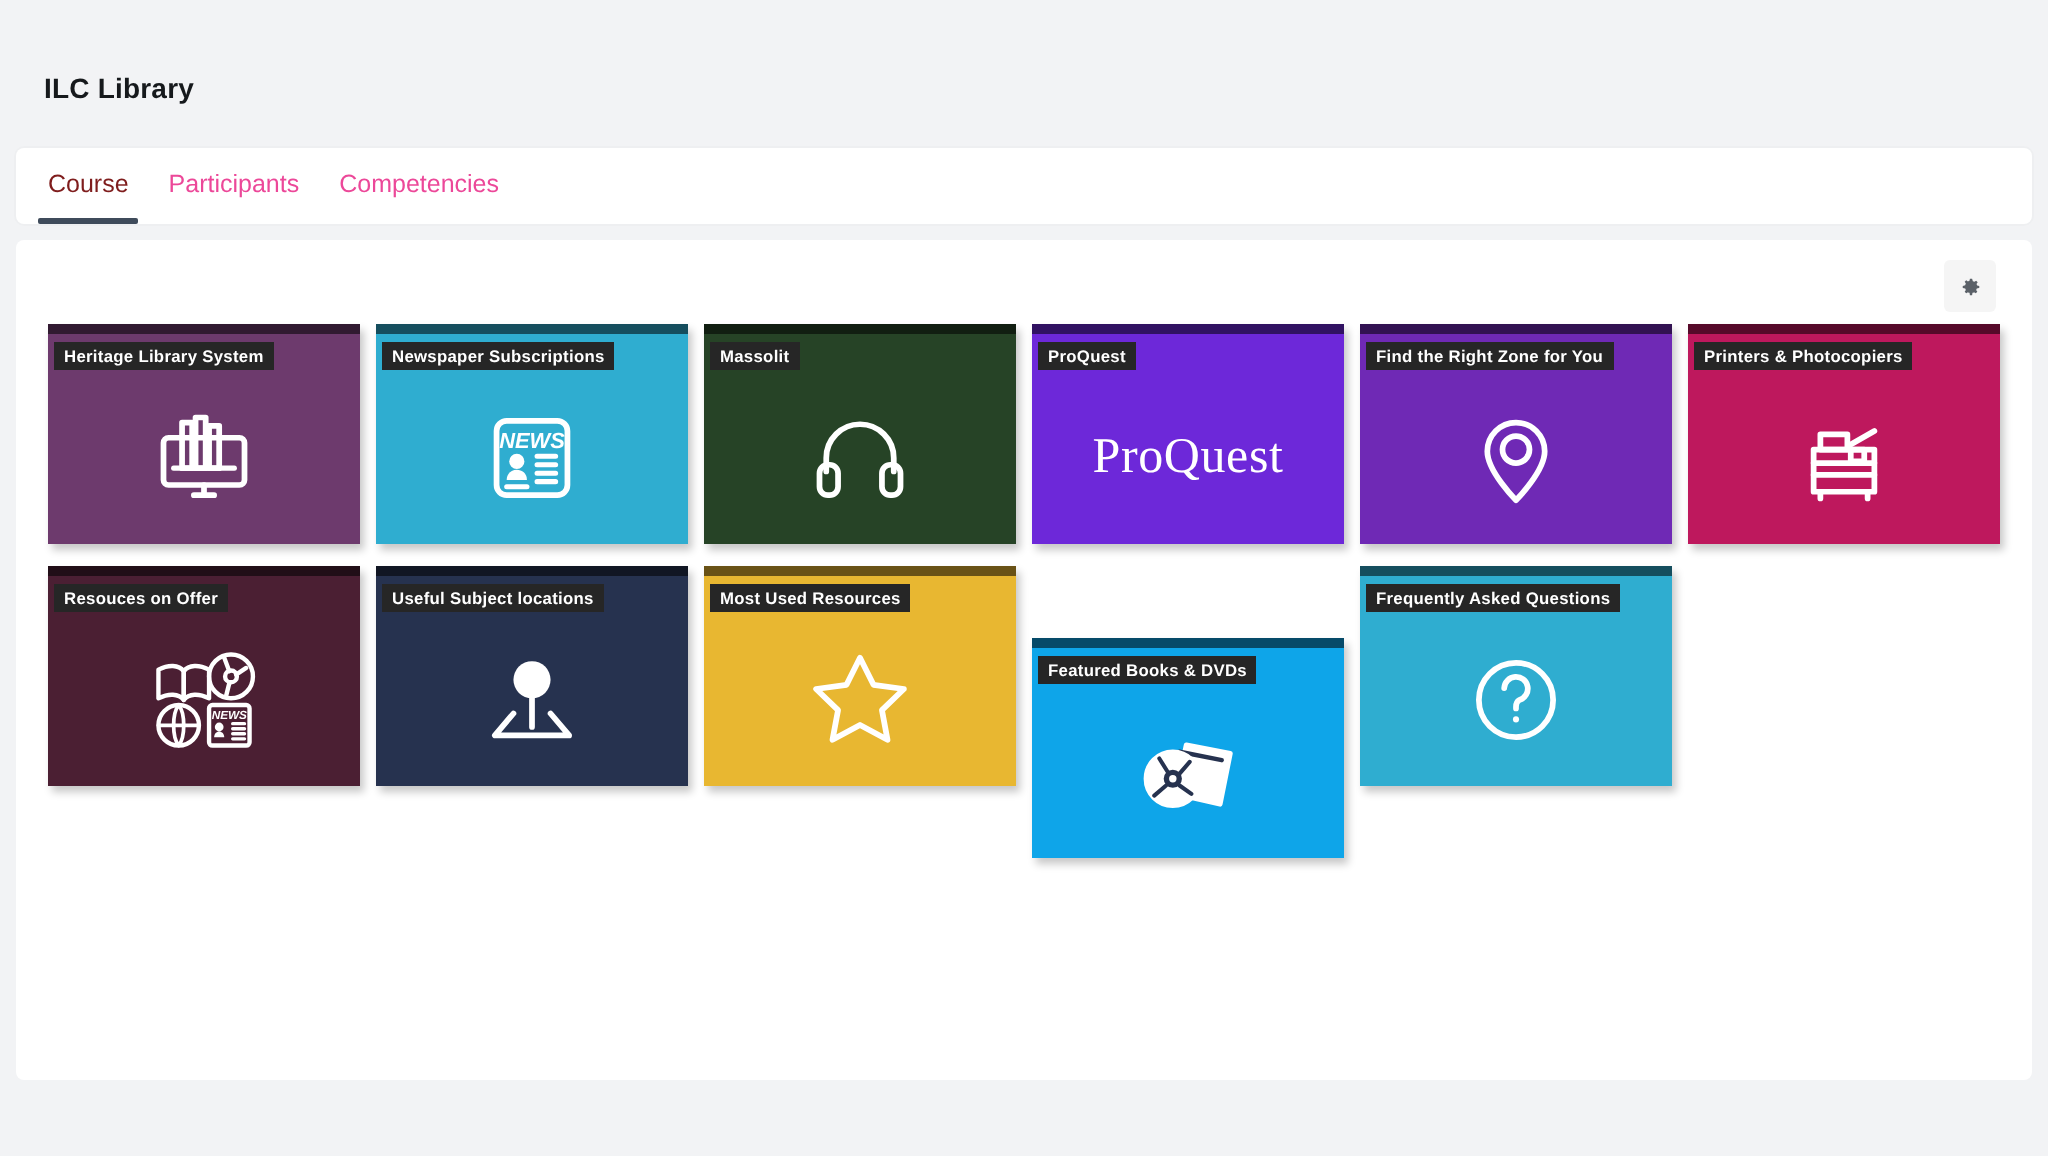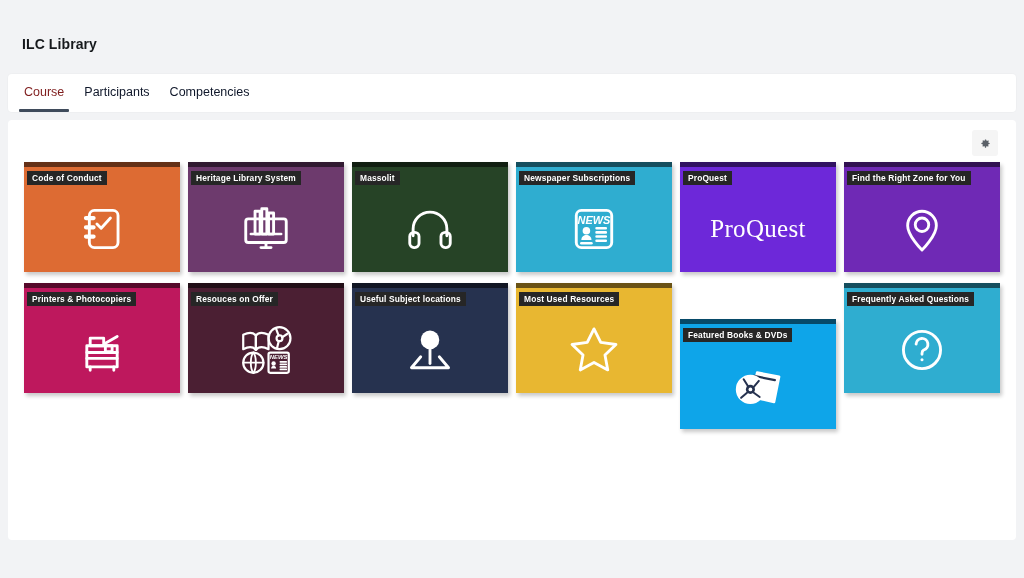--- a/index.html
+++ b/index.html
@@ -45,21 +45,21 @@
   }
   .tabs {
     display: flex;
     align-items: flex-start;
     height: 100%;
     padding-left: 6px;
   }
   .tab {
     position: relative;
     font-size: 12.5px;
-    color: #0f172a;
+    color: #ec4899;
     padding: 11px 10px 12px 10px;
     cursor: pointer;
     white-space: nowrap;
   }
   .tab.active {
     color: #7f1d1d;
   }
   .tab.active::after {
     content: "";
     position: absolute;
@@ -175,63 +175,53 @@
         <span>
           <svg width="11" height="11" viewBox="0 0 24 24" fill="#5b6168" aria-hidden="true">
             <path d="M12 8.2a3.8 3.8 0 1 0 0 7.6 3.8 3.8 0 0 0 0-7.6zm0 5.9a2.1 2.1 0 1 1 0-4.2 2.1 2.1 0 0 1 0 4.2z"></path>
             <path d="M21 13.2v-2.4l-2.3-.4a7 7 0 0 0-.7-1.7l1.3-1.9-1.7-1.7-1.9 1.3a7 7 0 0 0-1.7-.7L13.2 3h-2.4l-.4 2.3a7 7 0 0 0-1.7.7L6.8 4.7 5.1 6.4l1.3 1.9a7 7 0 0 0-.7 1.7L3 10.8v2.4l2.7.4a7 7 0 0 0 .7 1.7l-1.3 1.9 1.7 1.7 1.9-1.3c.5.3 1.1.6 1.7.7l.4 2.7h2.4l.4-2.7c.6-.1 1.2-.4 1.7-.7l1.9 1.3 1.7-1.7-1.3-1.9c.3-.5.6-1.1.7-1.7l2.4-.4z"></path>
           </svg>
         </span>
       </button>
     </div>
 
     <div class="tile-grid" id="tile-grid">
-        <div class="tile" style="background: rgb(221, 107, 51);">
-          <div class="tile-label">Code of Conduct</div>
-          <div class="tile-art">
-            <svg width="54" height="54" viewBox="0 0 64 64" fill="none" stroke="#ffffff" stroke-width="3.4" stroke-linecap="round" stroke-linejoin="round">
-              <rect x="17" y="10" width="34" height="44" rx="6"></rect>
-              <path d="M26 26l5 5 11-12"></path>
-              <path d="M13 19h9M13 30h9M13 41h9" stroke-width="5"></path>
-            </svg>
-          </div>
-        </div>
         <div class="tile" style="background: rgb(109, 58, 109);">
           <div class="tile-label">Heritage Library System</div>
           <div class="tile-art">
             <svg width="54" height="54" viewBox="0 0 64 64" fill="none" stroke="#ffffff" stroke-width="3.4" stroke-linecap="round" stroke-linejoin="round">
               <rect x="8" y="20" width="48" height="28" rx="3"></rect>
               <path d="M26 54h12M32 48v6"></path>
               <rect x="19" y="11" width="6" height="27"></rect>
               <rect x="27" y="8" width="6" height="30"></rect>
               <rect x="35" y="13" width="6" height="25"></rect>
               <path d="M14 38h36" stroke-width="3"></path>
             </svg>
           </div>
         </div>
-        <div class="tile" style="background: rgb(38, 67, 38);">
-          <div class="tile-label">Massolit</div>
-          <div class="tile-art">
-            <svg width="54" height="54" viewBox="0 0 64 64" fill="none" stroke="#ffffff" stroke-width="3.4" stroke-linecap="round" stroke-linejoin="round">
-              <path d="M12 40V32a20 20 0 0 1 40 0v8"></path>
-              <rect x="8" y="36" width="11" height="18" rx="5"></rect>
-              <rect x="45" y="36" width="11" height="18" rx="5"></rect>
-            </svg>
-          </div>
-        </div>
         <div class="tile" style="background: rgb(47, 173, 208);">
           <div class="tile-label">Newspaper Subscriptions</div>
           <div class="tile-art">
             <svg width="54" height="54" viewBox="0 0 64 64" fill="none" stroke="#ffffff" stroke-width="3.4" stroke-linecap="round" stroke-linejoin="round">
               <rect x="11" y="10" width="42" height="44" rx="6"></rect>
               <text x="32" y="26" font-family="Liberation Sans, sans-serif" font-size="13" font-style="italic" font-weight="bold" fill="#ffffff" stroke="none" text-anchor="middle">NEWS</text>
               <circle cx="23" cy="34" r="4.5" fill="#ffffff" stroke="none"></circle>
               <path d="M17 45c0-4 3-6 6-6s6 2 6 6z" fill="#ffffff" stroke="none"></path>
               <path d="M17 49h12" stroke-width="3"></path>
               <path d="M35 31h11M35 36h11M35 41h11M35 46h11" stroke-width="3"></path>
+            </svg>
+          </div>
+        </div>
+        <div class="tile" style="background: rgb(38, 67, 38);">
+          <div class="tile-label">Massolit</div>
+          <div class="tile-art">
+            <svg width="54" height="54" viewBox="0 0 64 64" fill="none" stroke="#ffffff" stroke-width="3.4" stroke-linecap="round" stroke-linejoin="round">
+              <path d="M12 40V32a20 20 0 0 1 40 0v8"></path>
+              <rect x="8" y="36" width="11" height="18" rx="5"></rect>
+              <rect x="45" y="36" width="11" height="18" rx="5"></rect>
             </svg>
           </div>
         </div>
         <div class="tile" style="background: #6d28d9;">
           <div class="tile-label">ProQuest</div>
           <div class="tile-art">
             <div class="wordmark">ProQuest</div>
           </div>
         </div>
         <div class="tile" style="background: rgb(111, 41, 181);">

